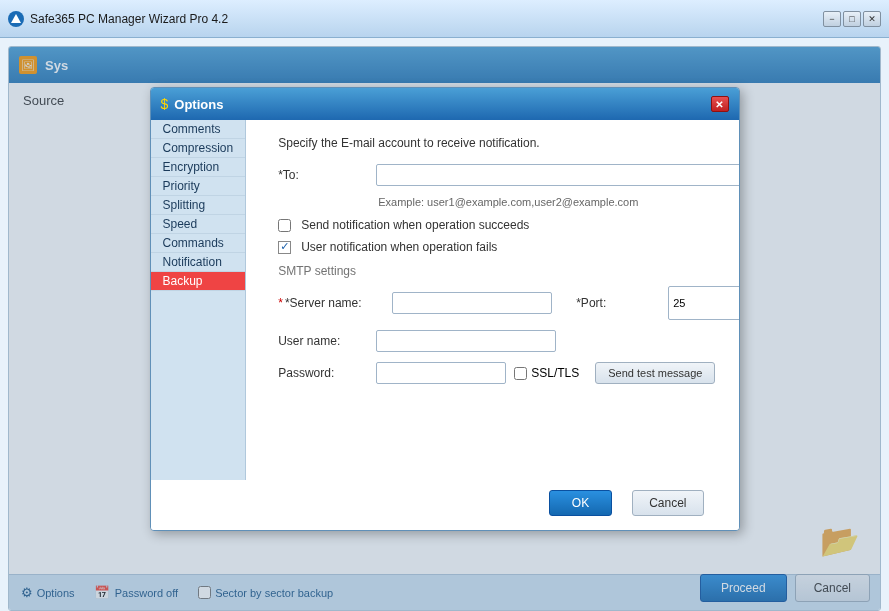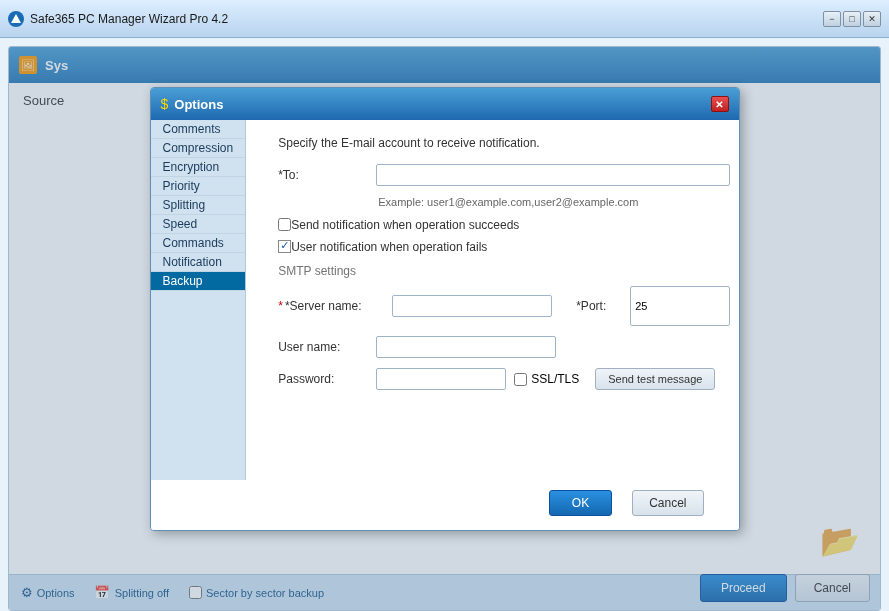--- a/index.html
+++ b/index.html
@@ -203,21 +203,21 @@
       border-right: 1px solid #b0c8dc;
     }
     .nav-item {
       padding: 2px 12px;
       font-size: 12px;
       color: #1a3a5a;
       cursor: pointer;
       border-bottom: 1px solid #c0d4e4;
     }
     .nav-item.active {
-      background: #0369a1;
+      background: #ef4444;
       color: white;
     }
 
     
     .modal-content {
       flex: 1;
       padding: 16px 32px;
       background: white;
     }
     .modal-description {
@@ -251,23 +251,23 @@
     }
     .example-text {
       font-size: 11px;
       color: #666;
       margin-left: 100px;
       margin-bottom: 10px;
     }
 
     
     .checkbox-row {
-      display: flex; align-items: flex-start;
+      display: flex; align-items: flex-end;
       margin-bottom: 8px;
-      gap: 0;
+      gap: 10px;
     }
     .checkbox-input {
       width: 13px; height: 13px;
       border: 1px solid #888;
       background: white;
       cursor: pointer;
     }
     .checkbox-label {
       font-size: 12px;
       color: #333;
@@ -285,26 +285,27 @@
       margin-bottom: 10px;
       gap: 24px;
     }
     .port-label {
       font-size: 12px;
       color: #333;
       white-space: nowrap;
     }
     .port-input {
       width: 100px;
-      height: 40px;
+      height: 34px;
       border: 1px solid #a0b4c8;
       border-radius: 2px;
       padding: 0 4px;
       font-size: 11px;
       background: white;
+      margin-left: 38px;
     }
     .user-row {
       display: flex; align-items: center;
       margin-bottom: 10px;
       gap: 8px;
     }
     .password-row {
       display: flex; align-items: center;
       margin-bottom: 10px;
       gap: 8px;
@@ -432,21 +433,21 @@
 
     <div class="dest-icon">📂</div>
 
     <div class="status-bar">
       <div class="status-item">
         <span class="status-icon">⚙</span>
         <span>Options</span>
       </div>
       <div class="status-item">
         <span class="status-icon">📅</span>
-        <span>Splitting off</span>
+        <span>Password off</span>
       </div>
       <div class="status-item">
         <input type="checkbox" style="cursor: pointer;">
         <span>Sector by sector backup</span>
       </div>
     </div>
 
     <div class="action-buttons">
       <button class="btn-proceed">Proceed</button>
       <button class="btn-cancel-main">Cancel</button>

